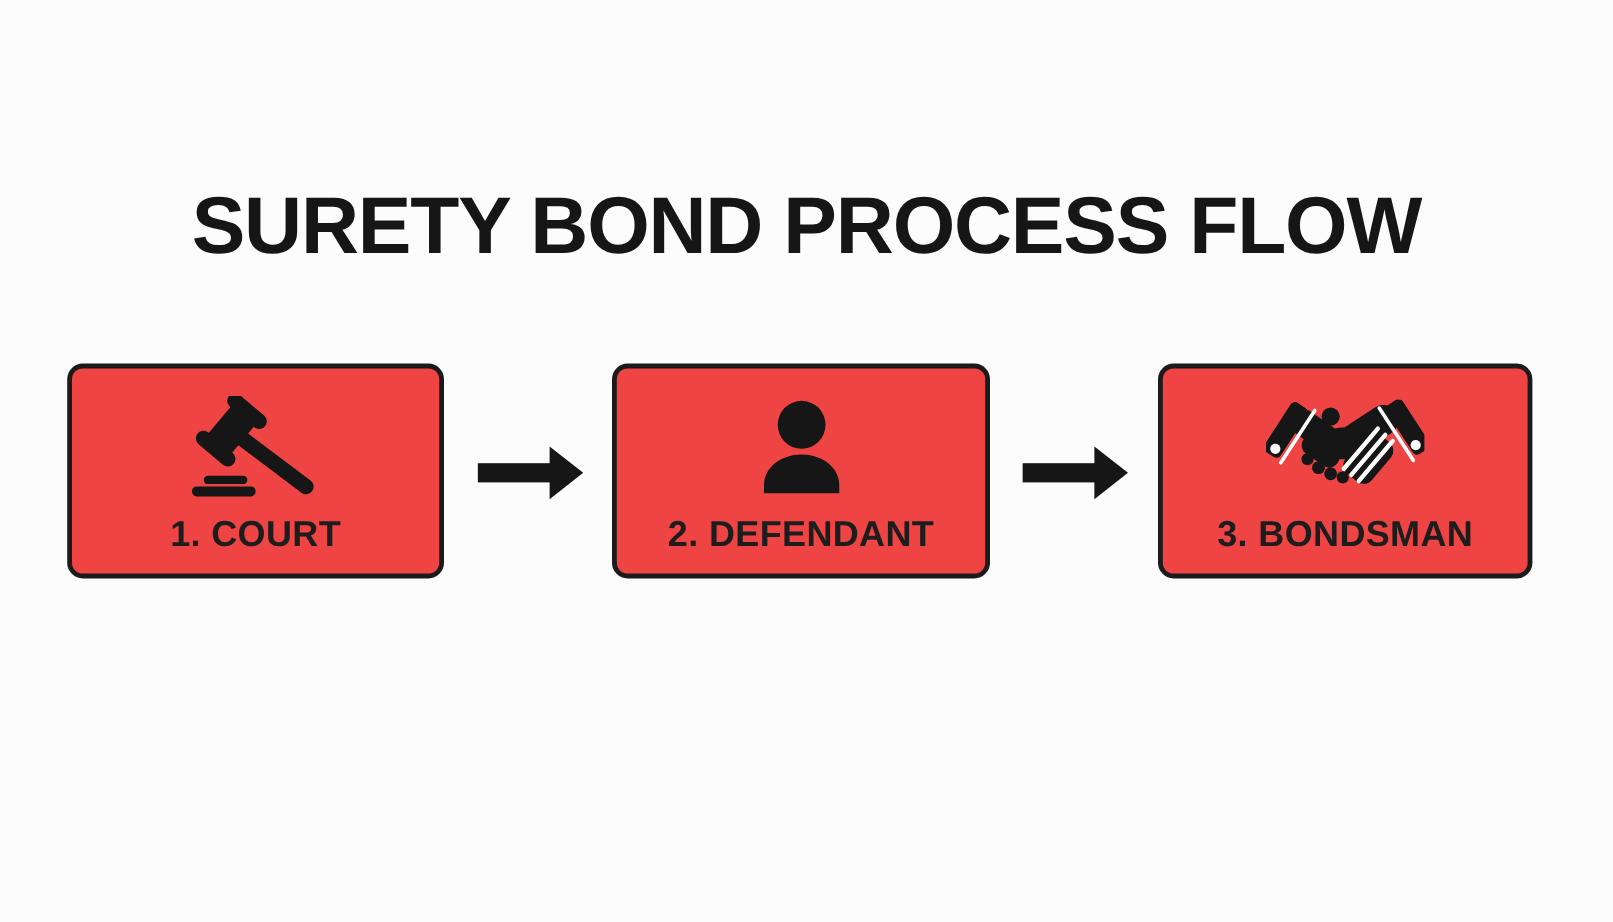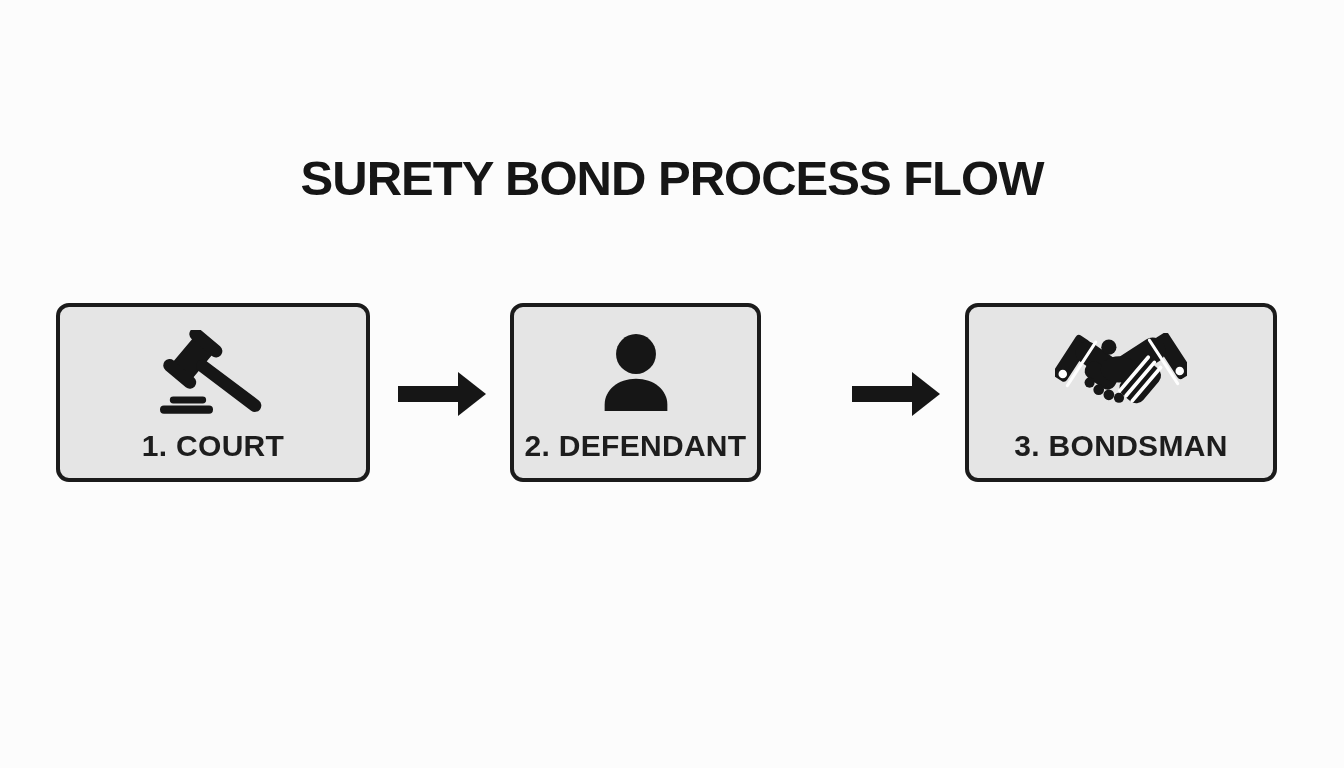--- a/index.html
+++ b/index.html
@@ -12,39 +12,39 @@
     overflow: hidden;
     font-family: "Liberation Sans", sans-serif;
     color: #161616;
   }
   .diagram-title {
     position: absolute;
     top: 150px;
     left: 0;
     width: 100%;
     text-align: center;
-    font-size: 49px;
+    font-size: 67px;
     font-weight: 700;
     letter-spacing: -1px;
     color: #161616;
     white-space: nowrap;
   }
   .step-box {
     position: absolute;
     top: 303px;
     height: 179px;
-    background: #e5e5e5;
+    background: #ef4444;
     border: 4px solid #1b1b1b;
     border-radius: 13px;
     display: flex;
     flex-direction: column;
     align-items: center;
   }
   .box-court    { left: 56px;  width: 314px; }
-  .box-defendant{ left: 510px; width: 251px; }
+  .box-defendant{ left: 510px; width: 315px; }
   .box-bondsman { left: 965px; width: 312px; }
   .icon-slot {
     height: 92px;
     margin-top: 20px;
     display: flex;
     align-items: center;
     justify-content: center;
   }
   .step-label {
     margin-top: 10px;

